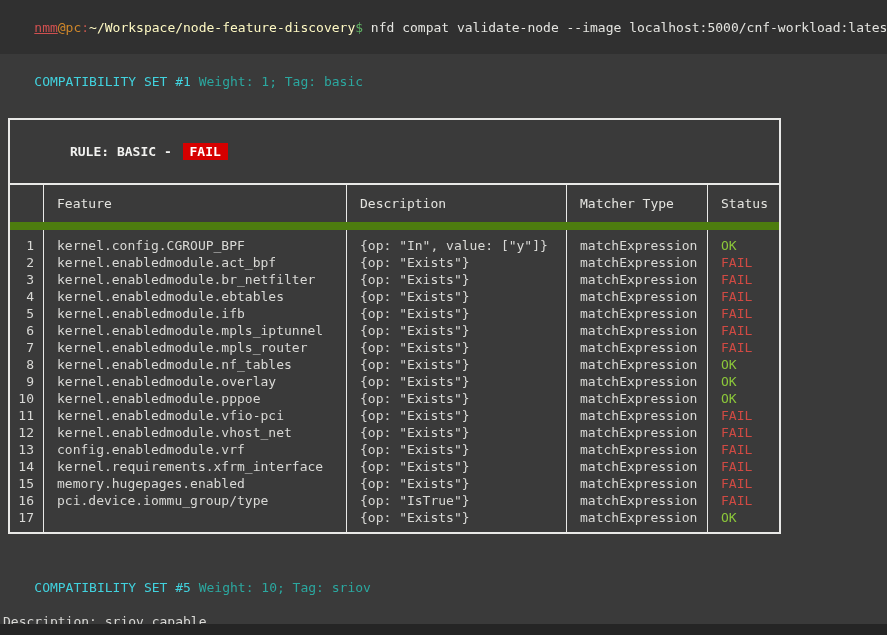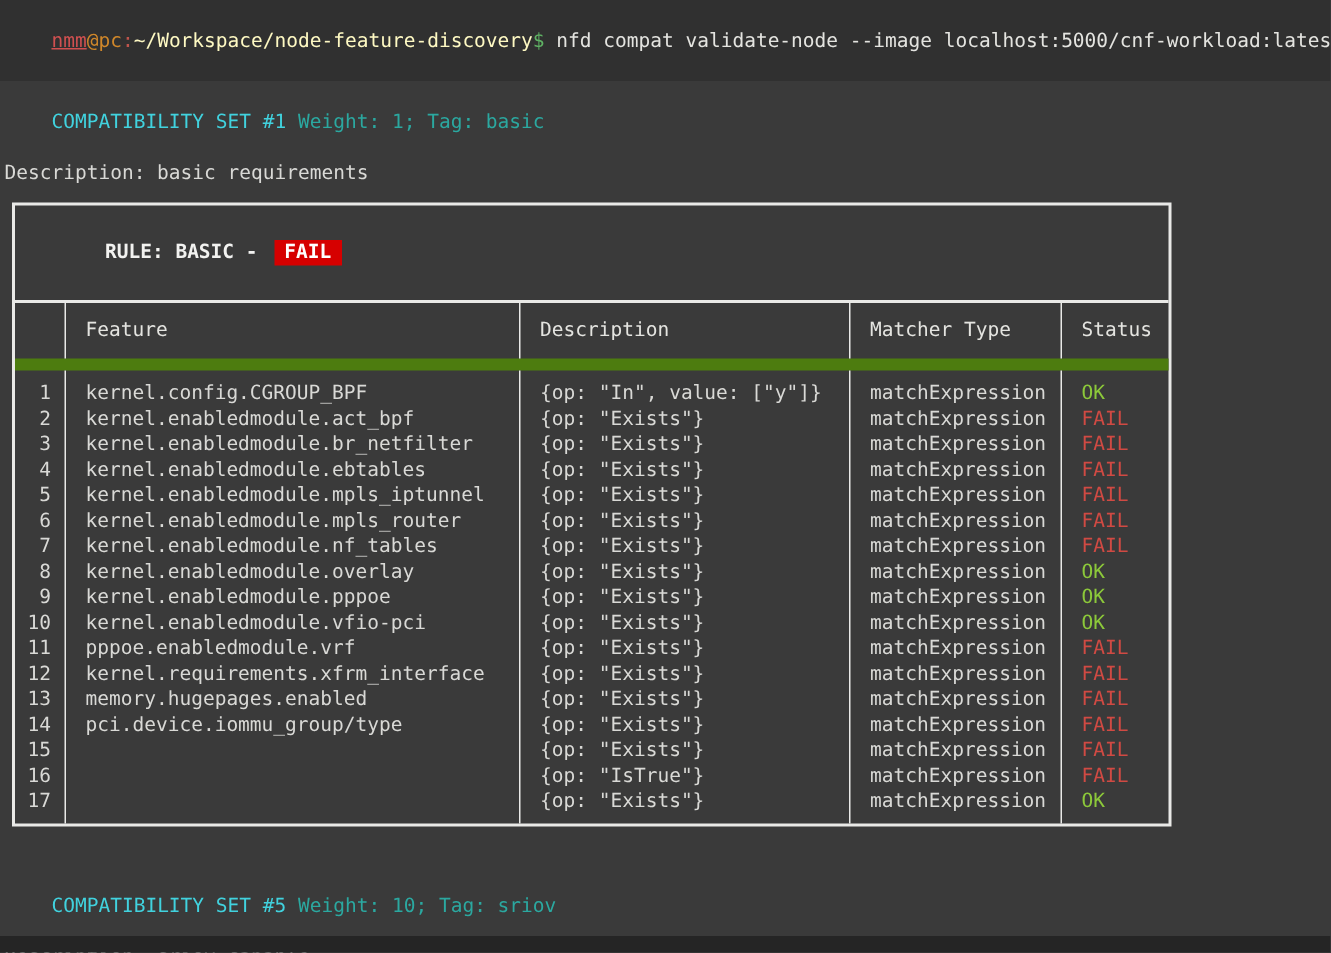--- a/index.html
+++ b/index.html
@@ -51,21 +51,20 @@
 
 <div>
 
   <div class="line prompt-line">
     <span class="c-user">nmm</span><span class="c-host">@pc</span><span class="c-colon">:</span><span class="c-path">~/Workspace/node-feature-discovery</span><span class="c-dollar">$</span><span class="c-cmd"> nfd compat validate-node --image localhost:5000/cnf-workload:latest</span>
   </div>
 
   <div class="line mt2">
     <span class="set-title">COMPATIBILITY SET #1</span><span class="set-meta"> Weight: 1; Tag: basic</span>
   </div>
-  <div class="line desc">Description: basic requirements</div>
 
   <div class="tbl tbl1">
     <div class="rule-band">
       <span>RULE: BASIC - </span><span class="badge">FAIL</span>
     </div>
     <div class="thead">
       <div class="th w-num"></div>
       <div class="th w-feat">Feature</div>
       <div class="th w-expr">Description</div>
       <div class="th w-match">Matcher Type</div>
@@ -89,27 +88,29 @@
           <div class="cl">14</div>
           <div class="cl">15</div>
           <div class="cl">16</div>
           <div class="cl">17</div>
         </div>
       <div class="col w-feat">
           <div class="cl">kernel.config.CGROUP_BPF</div>
           <div class="cl">kernel.enabledmodule.act_bpf</div>
           <div class="cl">kernel.enabledmodule.br_netfilter</div>
           <div class="cl">kernel.enabledmodule.ebtables</div>
+          <div class="cl">kernel.enabledmodule.ifb</div>
           <div class="cl">kernel.enabledmodule.mpls_iptunnel</div>
           <div class="cl">kernel.enabledmodule.mpls_router</div>
           <div class="cl">kernel.enabledmodule.nf_tables</div>
           <div class="cl">kernel.enabledmodule.overlay</div>
           <div class="cl">kernel.enabledmodule.pppoe</div>
           <div class="cl">kernel.enabledmodule.vfio-pci</div>
-          <div class="cl">pppoe.enabledmodule.vrf</div>
+          <div class="cl">kernel.enabledmodule.vhost_net</div>
+          <div class="cl">config.enabledmodule.vrf</div>
           <div class="cl">kernel.requirements.xfrm_interface</div>
           <div class="cl">memory.hugepages.enabled</div>
           <div class="cl">pci.device.iommu_group/type</div>
         </div>
       <div class="col w-expr">
           <div class="cl">{op: "In", value: ["y"]}</div>
           <div class="cl">{op: "Exists"}</div>
           <div class="cl">{op: "Exists"}</div>
           <div class="cl">{op: "Exists"}</div>
           <div class="cl">{op: "Exists"}</div>

